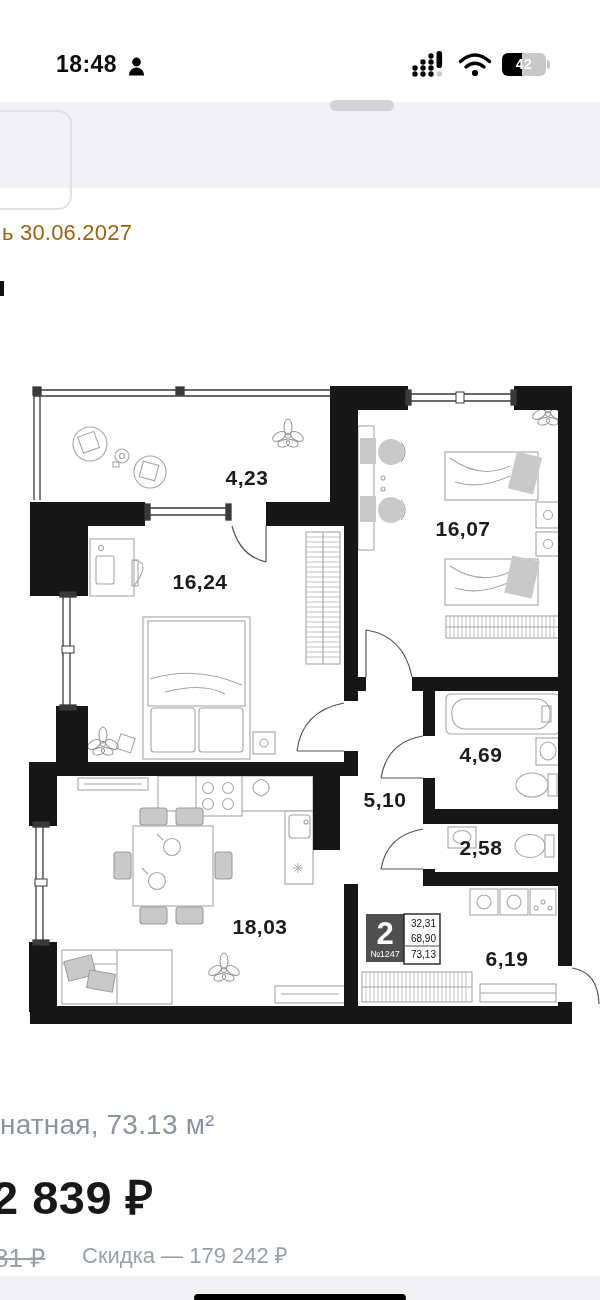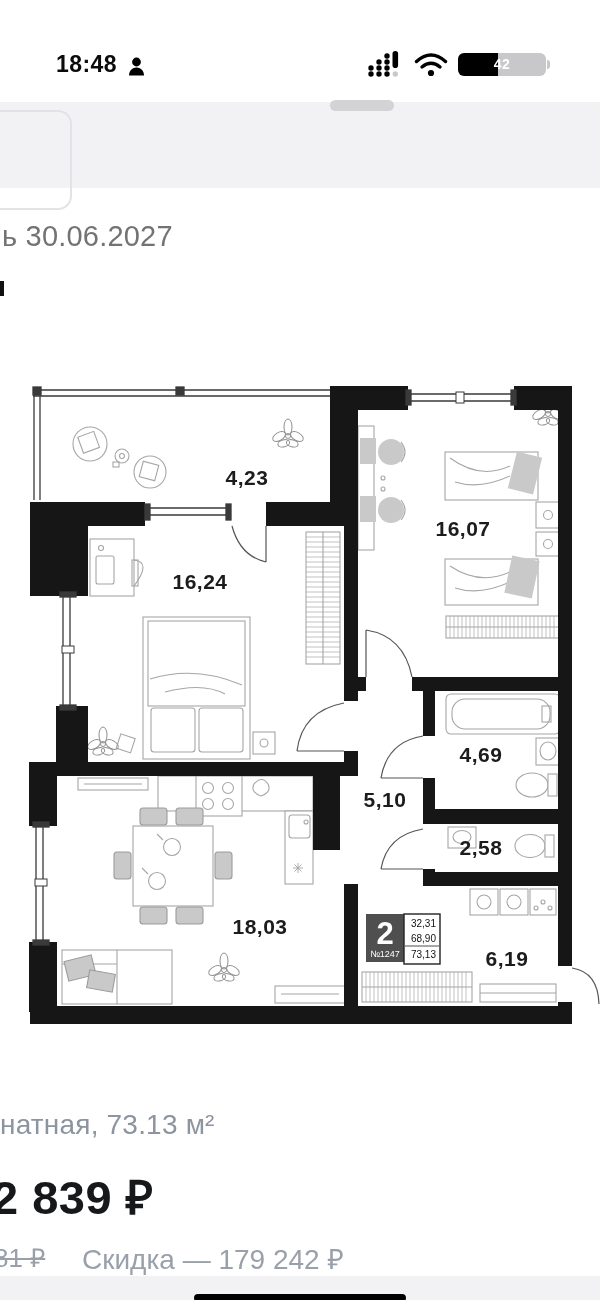--- a/index.html
+++ b/index.html
@@ -5,41 +5,41 @@
   html,body{margin:0;padding:0;}
   body{font-family:"Liberation Sans",sans-serif;background:#ffffff;}
   .screen{position:relative;width:600px;height:1300px;background:#ffffff;overflow:hidden;margin-top:24px;}
 
   
   .statusbar{position:absolute;left:0;top:0;width:600px;height:78px;background:#ffffff;}
   .time{position:absolute;left:56px;top:27px;font-size:23px;font-weight:700;color:#0b0b0c;letter-spacing:.4px;}
   .person-ic{position:absolute;left:127px;top:33px;}
   .sb-right{position:absolute;right:50px;top:27px;display:flex;align-items:center;gap:10px;}
   .battery{position:relative;width:44px;height:23px;border-radius:6px;overflow:hidden;
-           background:linear-gradient(to right,#000 0 46%,#c8c8cb 46% 100%);padding-left:44px;}
+           background:linear-gradient(to right,#000 0 46%,#c8c8cb 46% 100%);}
   .battery span{position:absolute;left:0;top:0;width:100%;height:100%;display:flex;align-items:center;justify-content:center;
            color:#ffffff;font-size:14px;font-weight:700;letter-spacing:.5px;}
   .bat-nub{width:3px;height:9px;background:#c8c8cb;border-radius:0 3px 3px 0;margin-left:1px;}
 
   
   .band{position:absolute;left:0;top:78px;width:600px;height:86px;background:#f2f2f4;}
   .card-corner{position:absolute;left:-36px;top:8px;width:104px;height:96px;border:2px solid #e3e3e7;border-radius:14px;}
   .drag-pill{position:absolute;left:330px;top:-2px;width:64px;height:11px;border-radius:6px;background:#d3d3d6;}
 
-  .date-frag{position:absolute;left:2px;top:196px;font-size:29px;color:#737373;letter-spacing:.2px;}
+  .date-frag{position:absolute;left:2px;top:196px;font-size:22px;color:#a16207;letter-spacing:.2px;}
   .cut-frag{position:absolute;left:0;top:257px;width:4px;height:15px;background:#111;}
 
   .plan-wrap{position:absolute;left:0;top:350px;width:476px;height:660px;}
 
   
   .title-frag{position:absolute;left:0;top:1085px;font-size:28px;color:#8c94a0;letter-spacing:.2px;}
   .price-frag{position:absolute;left:-8px;top:1140px;font-size:47px;font-weight:700;color:#17181a;letter-spacing:.5px;}
   .old-row{position:absolute;left:0;top:1215px;width:600px;}
   .old-price{position:absolute;left:-6px;top:0;font-size:26px;color:#99a0aa;text-decoration:line-through;text-decoration-thickness:2px;}
-  .discount{position:absolute;left:82px;top:0;font-size:28px;color:#99a0aa;}
+  .discount{position:absolute;left:82px;top:0;font-size:22px;color:#99a0aa;}
 
   .bottom-band{position:absolute;left:0;top:1252px;width:600px;height:48px;background:#f2f2f4;}
   .home-indicator{position:absolute;left:194px;top:18px;width:212px;height:8px;border-radius:4px;background:#000;}
 
   svg text{font-family:"Liberation Sans",sans-serif;}
 </style>
 </head>
 <body>
 
 <div class="screen">

